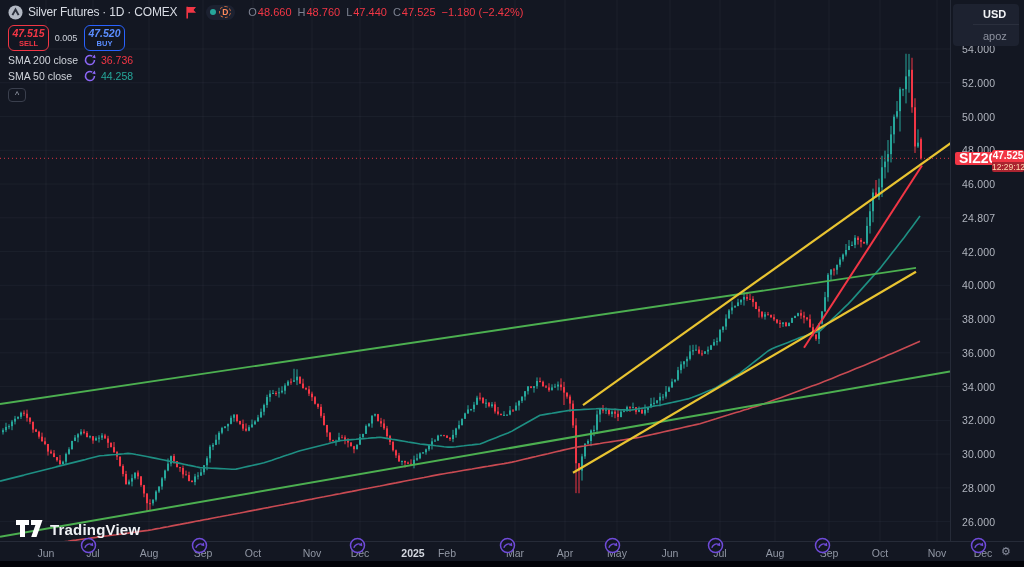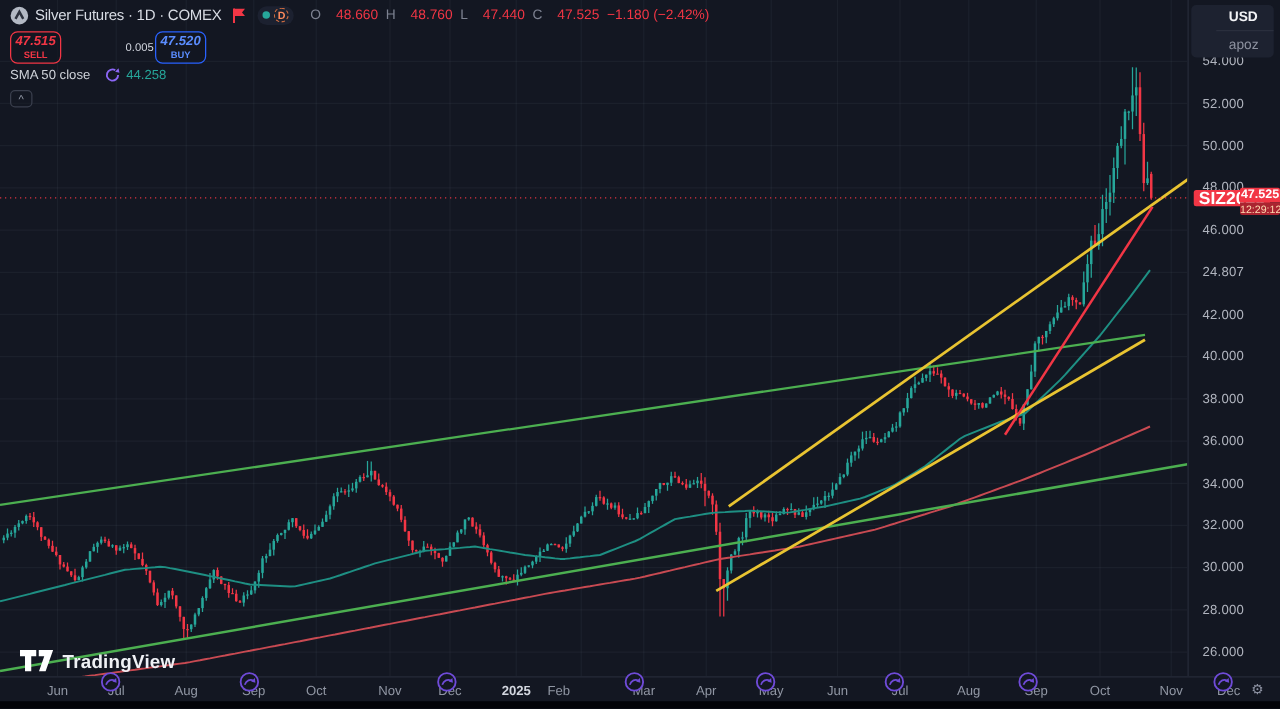--- a/index.html
+++ b/index.html
@@ -39,32 +39,32 @@
   #exchange-logo { width:15px; height:15px; margin-right:5px; }
   #symbol-title { font-size:12px; letter-spacing:-0.2px; color:#d8dce4; font-weight:500; white-space:nowrap; cursor:pointer; }
   #flag-icon { margin-left:9px; width:11px; height:13px; cursor:pointer; }
   #tf-pill { margin-left:9px; height:15px; padding:0 4px; border-radius:8px; background:#1c2130;
     display:flex; align-items:center; gap:3px; cursor:pointer; }
   #status-dot { width:6px; height:6px; border-radius:50%; background:#26a69a; }
   #tf-ring { width:12px; height:12px; border:1px dashed #c96a3f; border-radius:50%;
     font-size:8.5px; font-weight:700; color:#ff8a5c; display:flex; align-items:center; justify-content:center; }
   #ohlc-row { display:flex; align-items:center; margin-left:7px; font-size:11px; white-space:nowrap; }
   #ohlc-row .k { color:#7d8291; margin-left:6px; }
-  #ohlc-row .v { color:#f23645; margin-left:12px; }
+  #ohlc-row .v { color:#f23645; margin-left:1px; }
   #ohlc-row .chg { color:#f23645; margin-left:6px; }
 
   
   #order-row { display:flex; align-items:center; margin-top:5px; }
   .order-btn { width:41px; height:26px; border-radius:6px; background:rgba(19,23,34,.75);
     display:flex; flex-direction:column; align-items:center; justify-content:center; cursor:pointer; }
   .order-btn .p { font-size:10.5px; font-weight:700; line-height:11px;font-style:italic; }
   .order-btn .l { font-size:7.5px; font-weight:700; line-height:9px; }
   #sell-btn { border:1px solid #f23645; } #sell-btn .p,#sell-btn .l { color:#f23645; }
   #buy-btn  { border:1px solid #2962ff; margin-left:1px; } #buy-btn .p,#buy-btn .l { color:#5b8dff; }
-  #spread { width:34px; text-align:right; font-size:9px; color:#cfd3dc;margin-left:40px; }
+  #spread { width:34px; text-align:center; font-size:9px; color:#cfd3dc; }
 
   
   .ind-row { display:flex; align-items:center; height:14px; margin-top:2px; }
   .ind-label { font-size:10.5px; color:#cfd3da; width:74px; white-space:nowrap; }
   .ind-loader { width:12px; height:12px; margin:0 5px 0 2px; }
   .ind-value { font-size:10.5px; font-weight:500; }
 
   #collapse-btn { margin-top:5px; width:18px; height:14px; border:1px solid #3a3f4d; border-radius:4px;
     color:#9aa0ae; font-size:9px; line-height:12px; text-align:center; cursor:pointer; background:rgba(19,23,34,.5); }
 
@@ -830,20 +830,28 @@
         <span class="l">SELL</span>
       </div>
       <div id="spread">0.005</div>
       <div class="order-btn" id="buy-btn">
         <span class="p">47.520</span>
         <span class="l">BUY</span>
       </div>
     </div>
 
     <div class="ind-row">
+      <span class="ind-label">SMA 200 close</span>
+      <svg class="ind-loader" viewBox="0 0 12 12">
+        <path d="M10.5 6 A4.5 4.5 0 1 1 8.2 2.1" stroke="#8b66f5" stroke-width="1.5" fill="none"></path>
+        <polygon points="10.8,0.6 11.6,4.2 8.1,3.4" fill="#8b66f5"></polygon>
+      </svg>
+      <span class="ind-value" style="color: rgb(242, 54, 69);">36.736</span>
+    </div>
+    <div class="ind-row">
       <span class="ind-label">SMA 50 close</span>
       <svg class="ind-loader" viewBox="0 0 12 12">
         <path d="M10.5 6 A4.5 4.5 0 1 1 8.2 2.1" stroke="#8b66f5" stroke-width="1.5" fill="none"></path>
         <polygon points="10.8,0.6 11.6,4.2 8.1,3.4" fill="#8b66f5"></polygon>
       </svg>
       <span class="ind-value" style="color: rgb(38, 166, 154);">44.258</span>
     </div>
 
     <div id="collapse-btn">^</div>
   </div>

